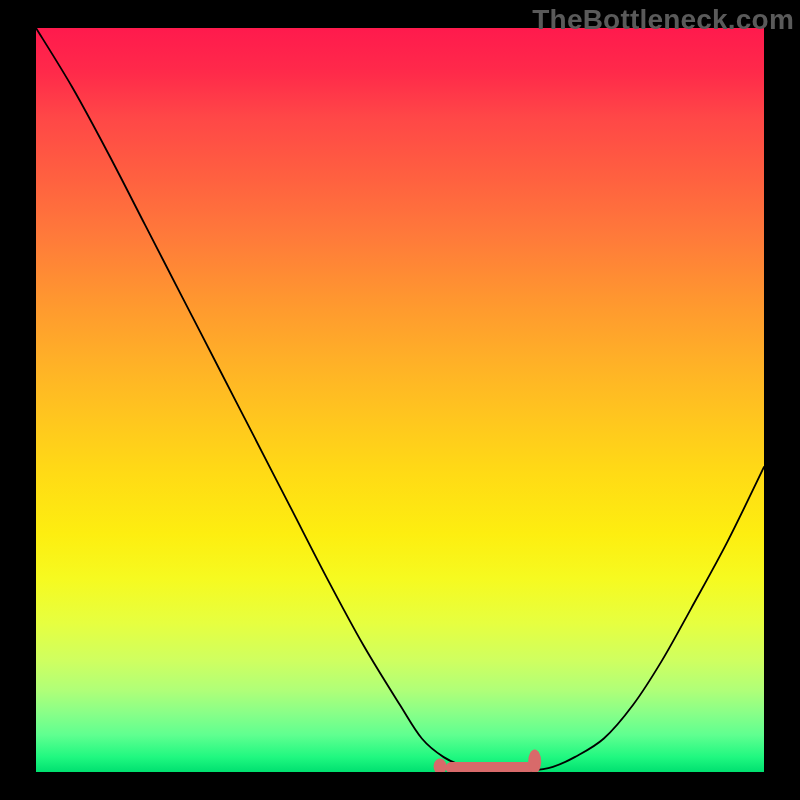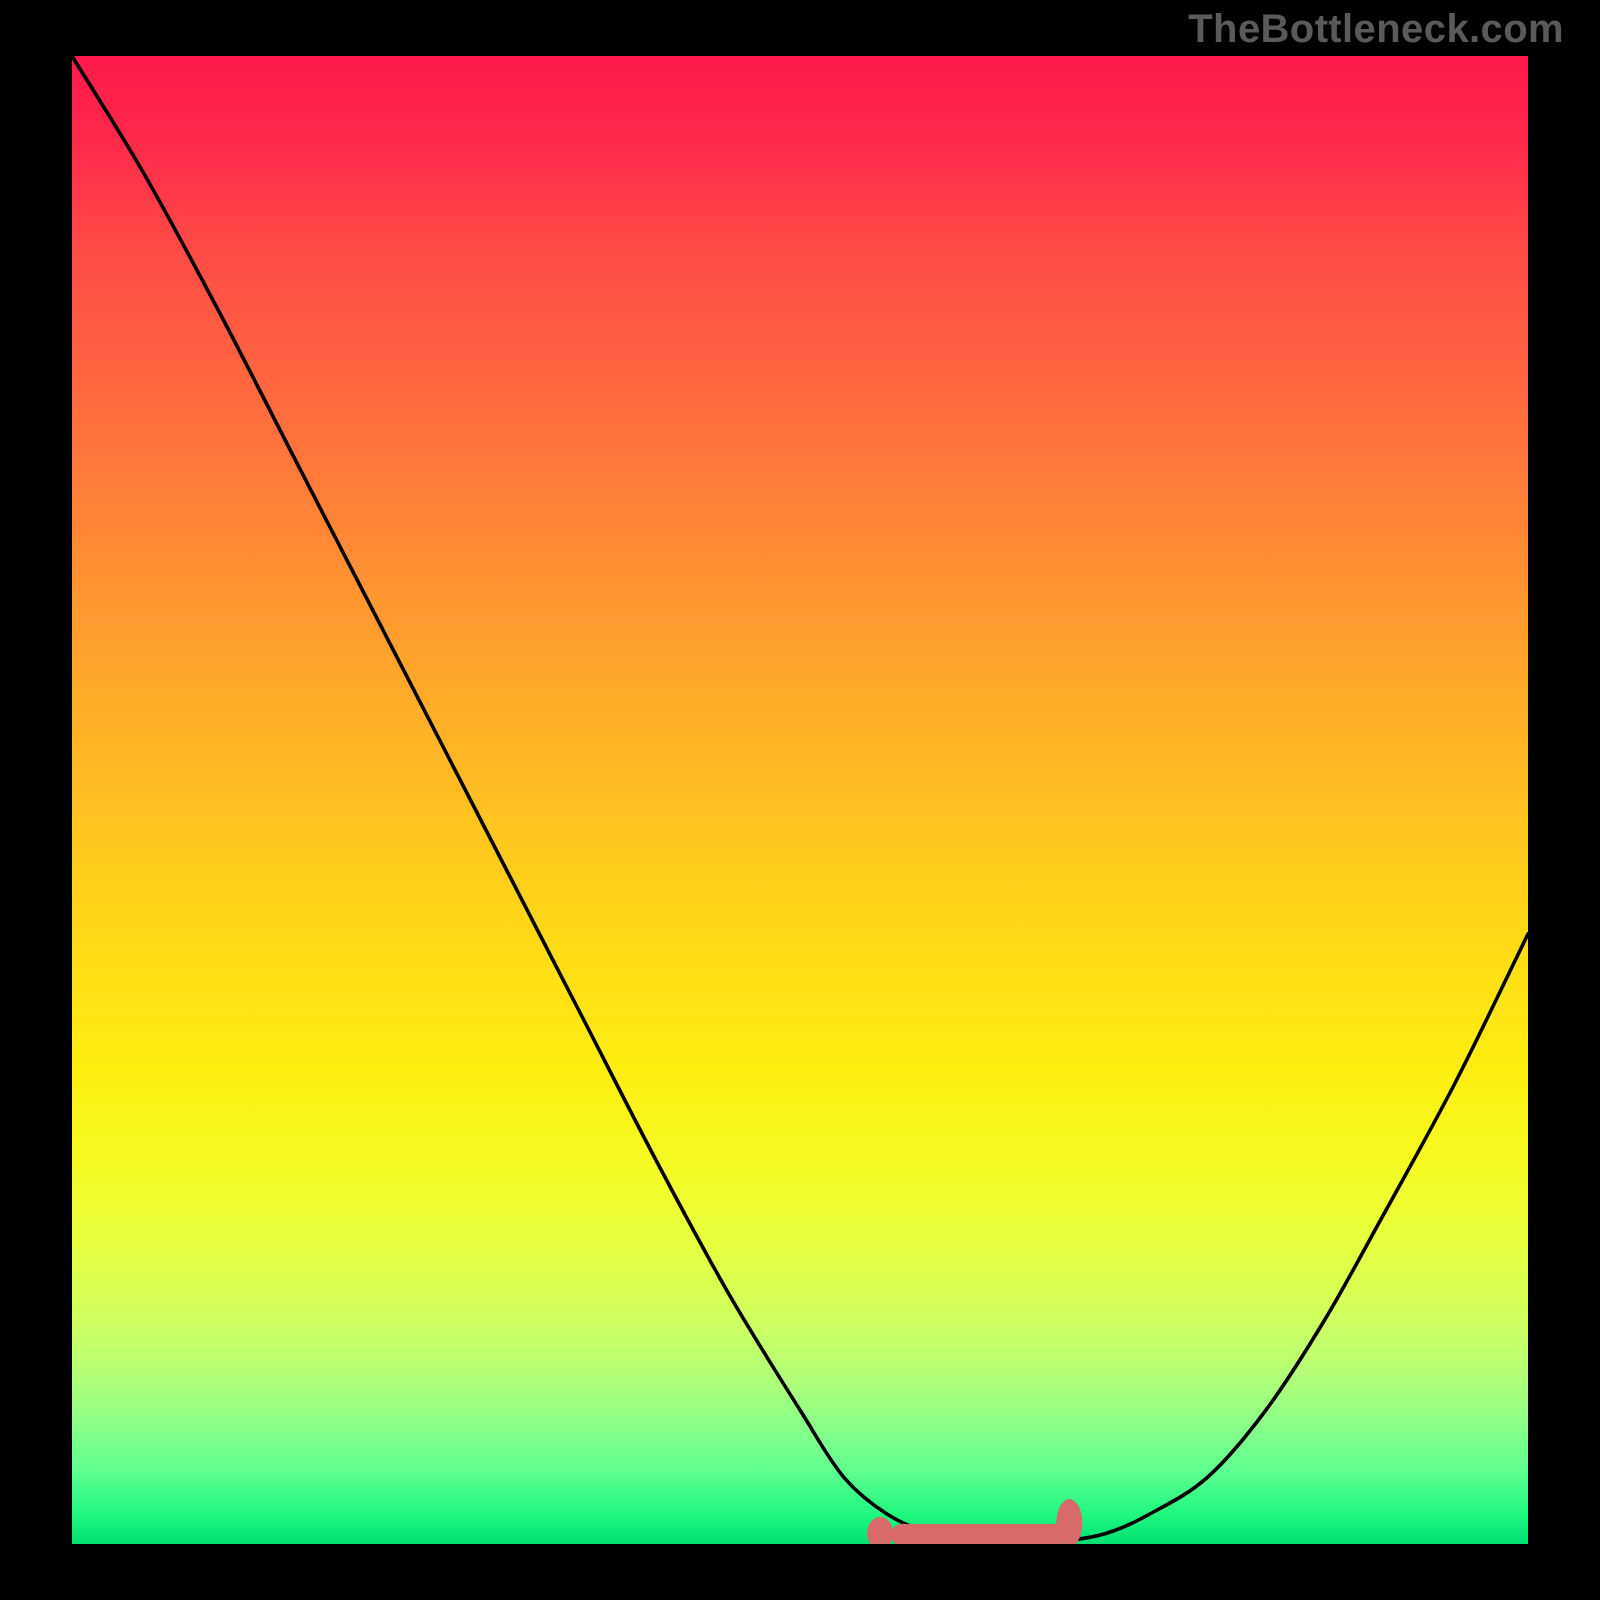--- a/index.html
+++ b/index.html
@@ -7,23 +7,23 @@
     background: #000;
     width: 800px;
     height: 800px;
     position: relative;
     font-family: Arial, sans-serif;
     overflow: hidden;
   }
   .attribution {
     position: absolute;
     top: 4px;
-    right: 18px;
+    right: 6px;
     color: #5a5a5a;
-    font-size: 20px;
+    font-size: 28px;
     font-weight: bold;
     letter-spacing: 0.2px;
     z-index: 10;
   }
   .plot-area {
     position: absolute;
     left: 36px;
     top: 28px;
     width: 728px;
     height: 744px;

